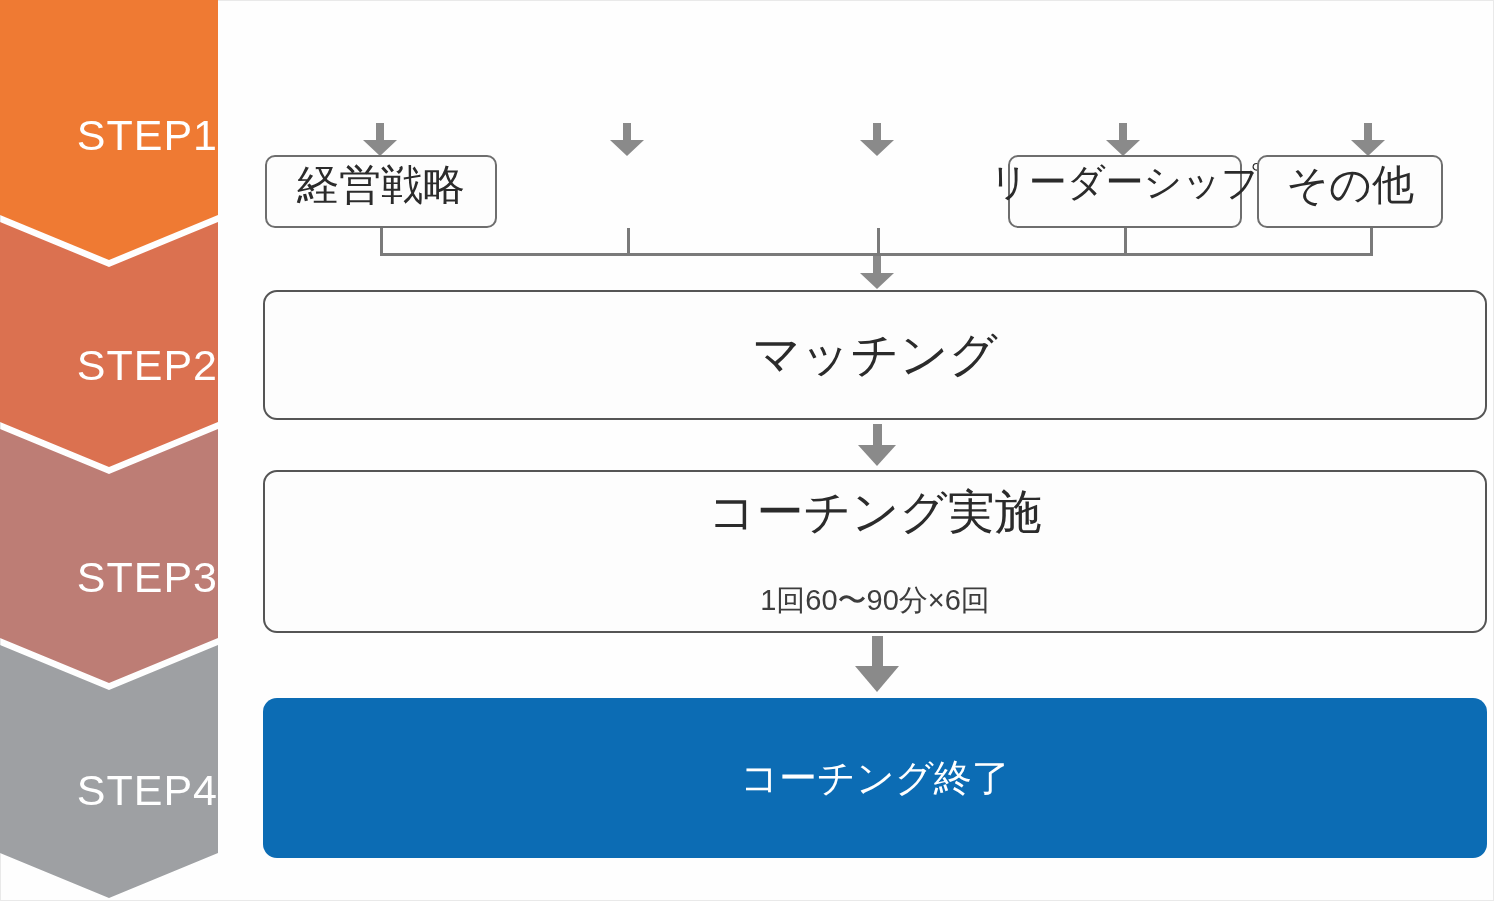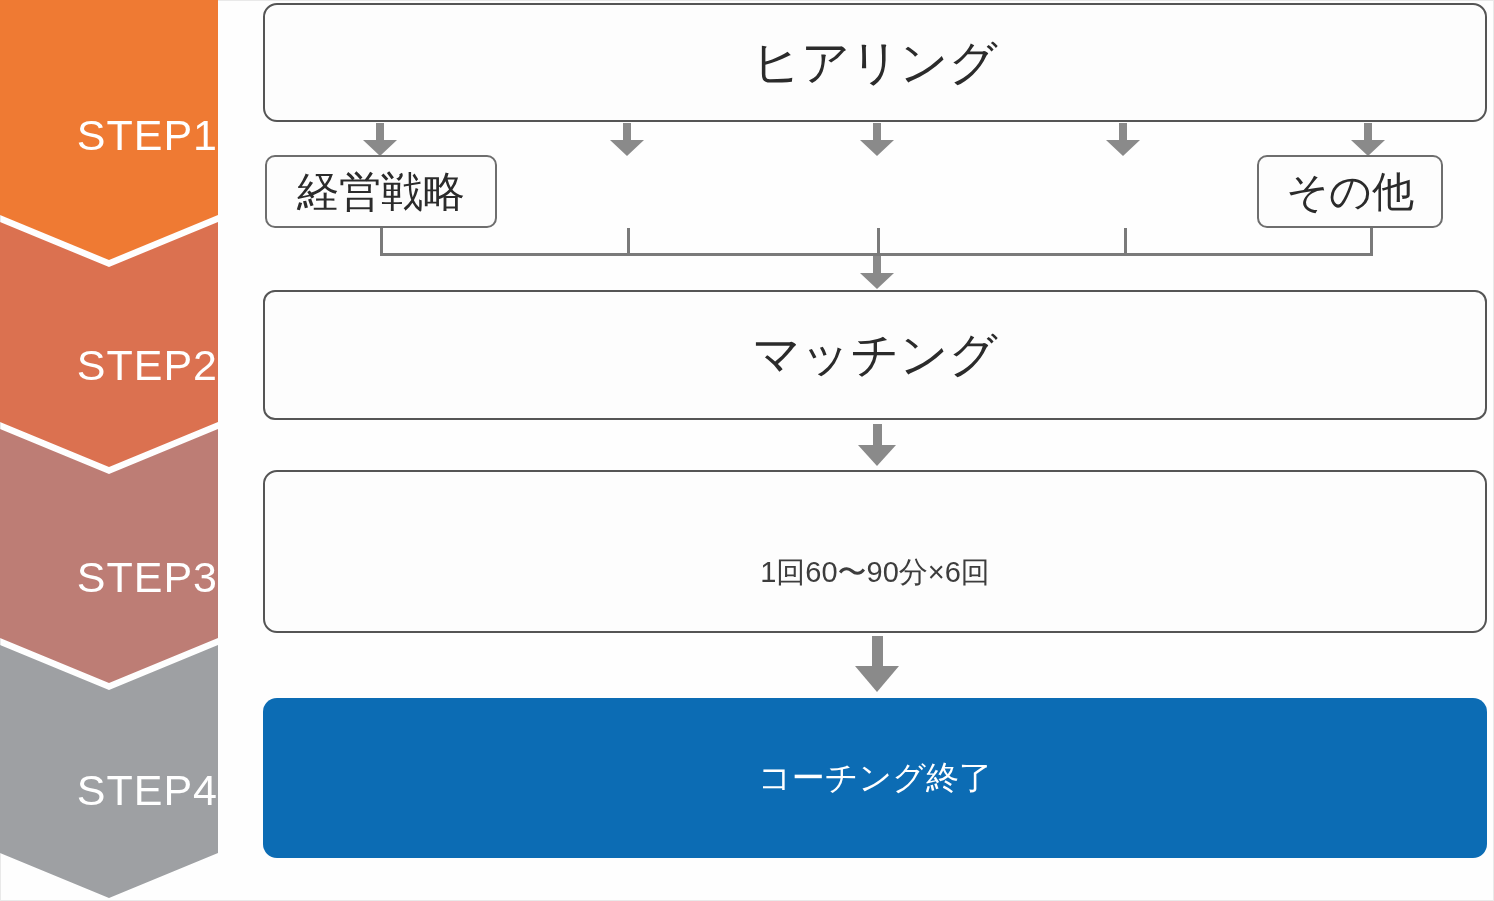--- a/index.html
+++ b/index.html
@@ -25,33 +25,33 @@
   .lbl1{top:112px;} .lbl2{top:342px;} .lbl3{top:554px;} .lbl4{top:767px;}
 
   
   .box{
     position:absolute;box-sizing:border-box;background:#fdfdfd;
     border:2px solid #555555;border-radius:14px;
     display:flex;align-items:center;justify-content:center;
     color:#2b2b2b;
   }
   .box-hearing{left:263px;top:3px;width:1224px;height:119px;font-size:48px;}
-  .box-matching{left:263px;top:290px;width:1224px;height:130px;font-size:48px;border-radius:12px;}
+  .box-matching{left:263px;top:290px;width:1224px;height:130px;font-size:48px;}
   .box-coaching{left:263px;top:470px;width:1224px;height:163px;flex-direction:column;gap:7px;}
   .box-coaching .title{font-size:47px;line-height:50px;}
   .box-coaching .subtitle{font-size:29px;line-height:32px;color:#3d3d3d;margin-top:40px;}
   .box-finish{
     left:263px;top:698px;width:1224px;height:160px;
-    border:none;border-radius:14px;color:#ffffff;font-size:33px;justify-content:center;
+    border:none;border-radius:14px;color:#ffffff;font-size:38px;justify-content:center;
   }
 
   .cat{
     position:absolute;box-sizing:border-box;top:155px;height:73px;
     background:#fdfdfd;border:2px solid #6e6e6e;border-radius:10px;
-    display:flex;align-items:center;justify-content:center;
+    display:flex;justify-content:center;
     color:#2b2b2b;font-size:42px;white-space:nowrap;
   }
   .cat1{left:265px;width:232px;}
   .cat2{left:512px;width:233px;}
   .cat3{left:763px;width:230px;}
   .cat4{left:1008px;width:234px;font-size:38px;}
   .cat5{left:1257px;width:186px;}
 
   
   .arrow{position:absolute;display:flex;flex-direction:column;align-items:center;}
@@ -92,23 +92,20 @@
     <div class="chev chev1" style="background-color: rgb(239, 122, 51);"></div>
     <div class="chev chev2" style="background-color: rgb(219, 113, 80);"></div>
     <div class="chev chev3" style="background-color: rgb(189, 125, 117);"></div>
     <div class="chev chev4" style="background-color: rgb(158, 160, 163);"></div>
     <div class="chev-label lbl1">STEP1</div>
     <div class="chev-label lbl2">STEP2</div>
     <div class="chev-label lbl3">STEP3</div>
     <div class="chev-label lbl4">STEP4</div>
   </div>
 
-  <div class="box box-hearing">
-    <span>ヒアリング</span>
-  </div>
 
   <div class="arrow arr-sm a1">
     <div class="stem" style="background-color: rgb(138, 138, 138);"></div>
     <div class="head" style="border-top-color: rgb(138, 138, 138);"></div>
   </div>
   <div class="arrow arr-sm a2">
     <div class="stem" style="background-color: rgb(138, 138, 138);"></div>
     <div class="head" style="border-top-color: rgb(138, 138, 138);"></div>
   </div>
   <div class="arrow arr-sm a3">
@@ -119,20 +116,23 @@
     <div class="stem" style="background-color: rgb(138, 138, 138);"></div>
     <div class="head" style="border-top-color: rgb(138, 138, 138);"></div>
   </div>
   <div class="arrow arr-sm a5">
     <div class="stem" style="background-color: rgb(138, 138, 138);"></div>
     <div class="head" style="border-top-color: rgb(138, 138, 138);"></div>
   </div>
 
   <div class="cat cat1">
     <span>経営戦略</span>
+  </div>
+  <div class="cat cat4">
+    <span>リーダーシップ</span>
   </div>
   <div class="cat cat5">
     <span>その他</span>
   </div>
 
   <div class="line stub s1" style="background-color: rgb(122, 122, 122);"></div>
   <div class="line stub s2" style="background-color: rgb(122, 122, 122);"></div>
   <div class="line stub s3" style="background-color: rgb(122, 122, 122);"></div>
   <div class="line stub s4" style="background-color: rgb(122, 122, 122);"></div>
   <div class="line stub s5" style="background-color: rgb(122, 122, 122);"></div>
@@ -146,20 +146,21 @@
   <div class="box box-matching">
     <span>マッチング</span>
   </div>
 
   <div class="arrow arr-md a-mid">
     <div class="stem" style="background-color: rgb(138, 138, 138);"></div>
     <div class="head" style="border-top-color: rgb(138, 138, 138);"></div>
   </div>
 
   <div class="box box-coaching">
+    <span class="title">コーチング実施</span>
     <span class="subtitle">1回60〜90分×6回</span>
   </div>
 
   <div class="arrow arr-lg a-big">
     <div class="stem" style="background-color: rgb(138, 138, 138);"></div>
     <div class="head" style="border-top-color: rgb(138, 138, 138);"></div>
   </div>
 
   <div class="box box-finish" style="background-color: rgb(12, 108, 180);">
     <span>コーチング終了</span>

